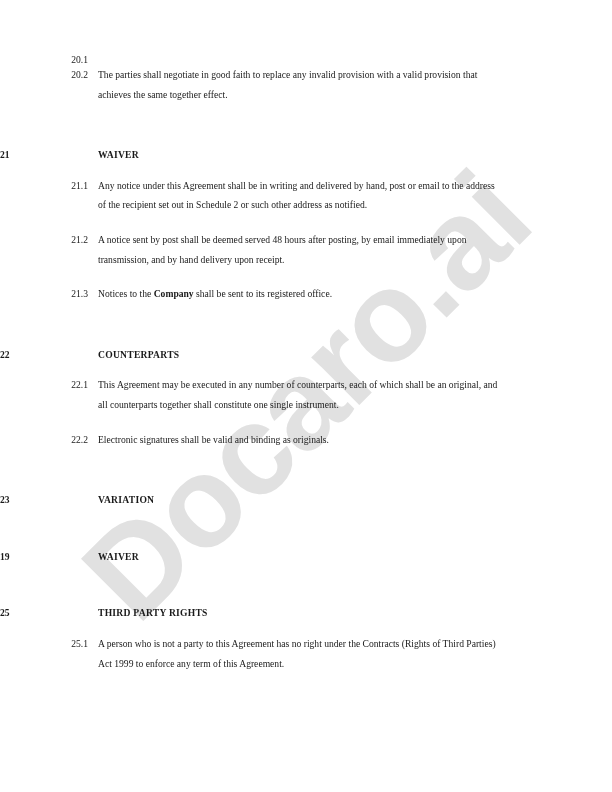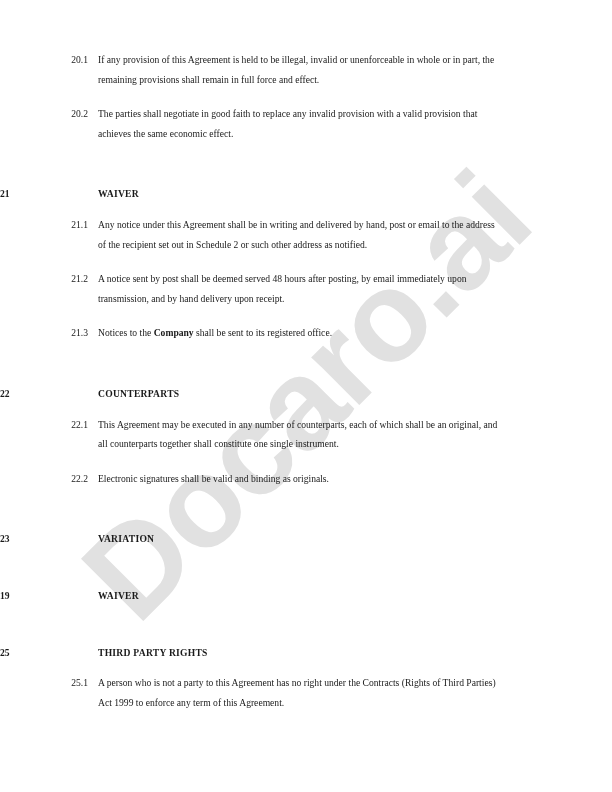--- a/index.html
+++ b/index.html
@@ -112,25 +112,24 @@
 <div class="page">
 
   <div class="watermark-layer">
     <div class="watermark-text">Docaro.ai</div>
   </div>
 
   <div class="content" id="content">
     <div class="top-pad"></div>
   <div class="clause">
         <span class="num">20.1</span>
-        <span class="body">If any provision of this Agreement is held to be illegal, invalid or unenforceable in whole or in part, the remaining provisions shall remain in full force and effect.</span>
       </div>
       <div class="clause">
         <span class="num">20.2</span>
-        <span class="body">The parties shall negotiate in good faith to replace any invalid provision with a valid provision that achieves the same economic effect.</span>
+        <span class="body">The parties shall negotiate in good faith to replace any invalid provision with a valid provision that achieves the same together effect.</span>
       </div>
       <div class="section-gap"></div>
       <div class="heading"><span class="num">21</span><span>WAIVER</span></div>
       <div class="clause">
         <span class="num">21.1</span>
         <span class="body">Any notice under this Agreement shall be in writing and delivered by hand, post or email to the address of the recipient set out in Schedule 2 or such other address as notified.</span>
       </div>
       <div class="clause">
         <span class="num">21.2</span>
         <span class="body">A notice sent by post shall be deemed served 48 hours after posting, by email immediately upon transmission, and by hand delivery upon receipt.</span>

